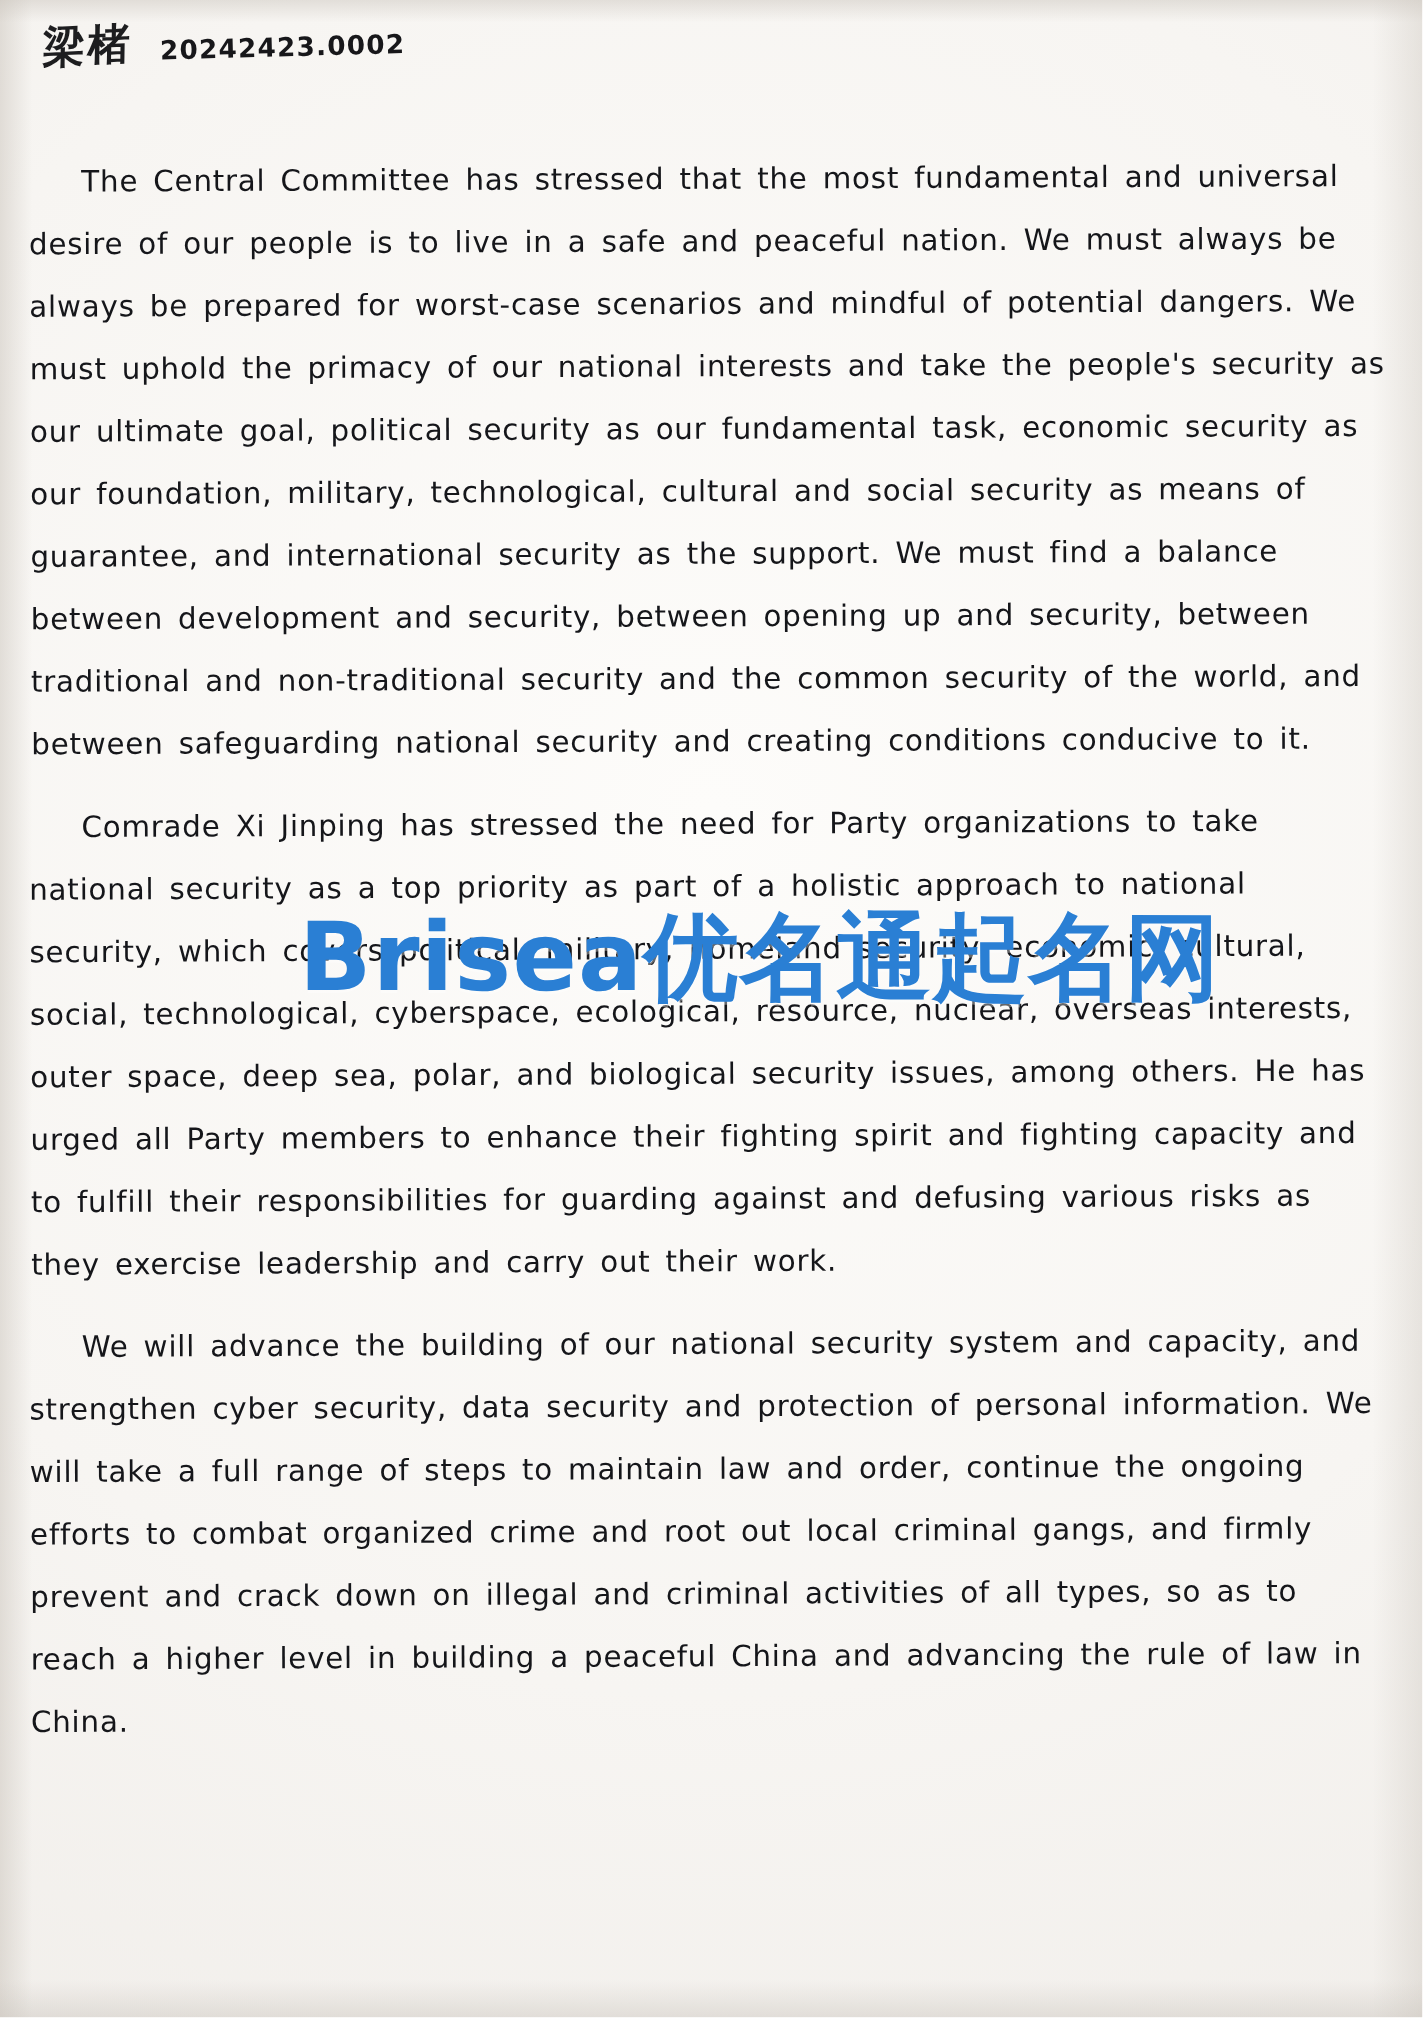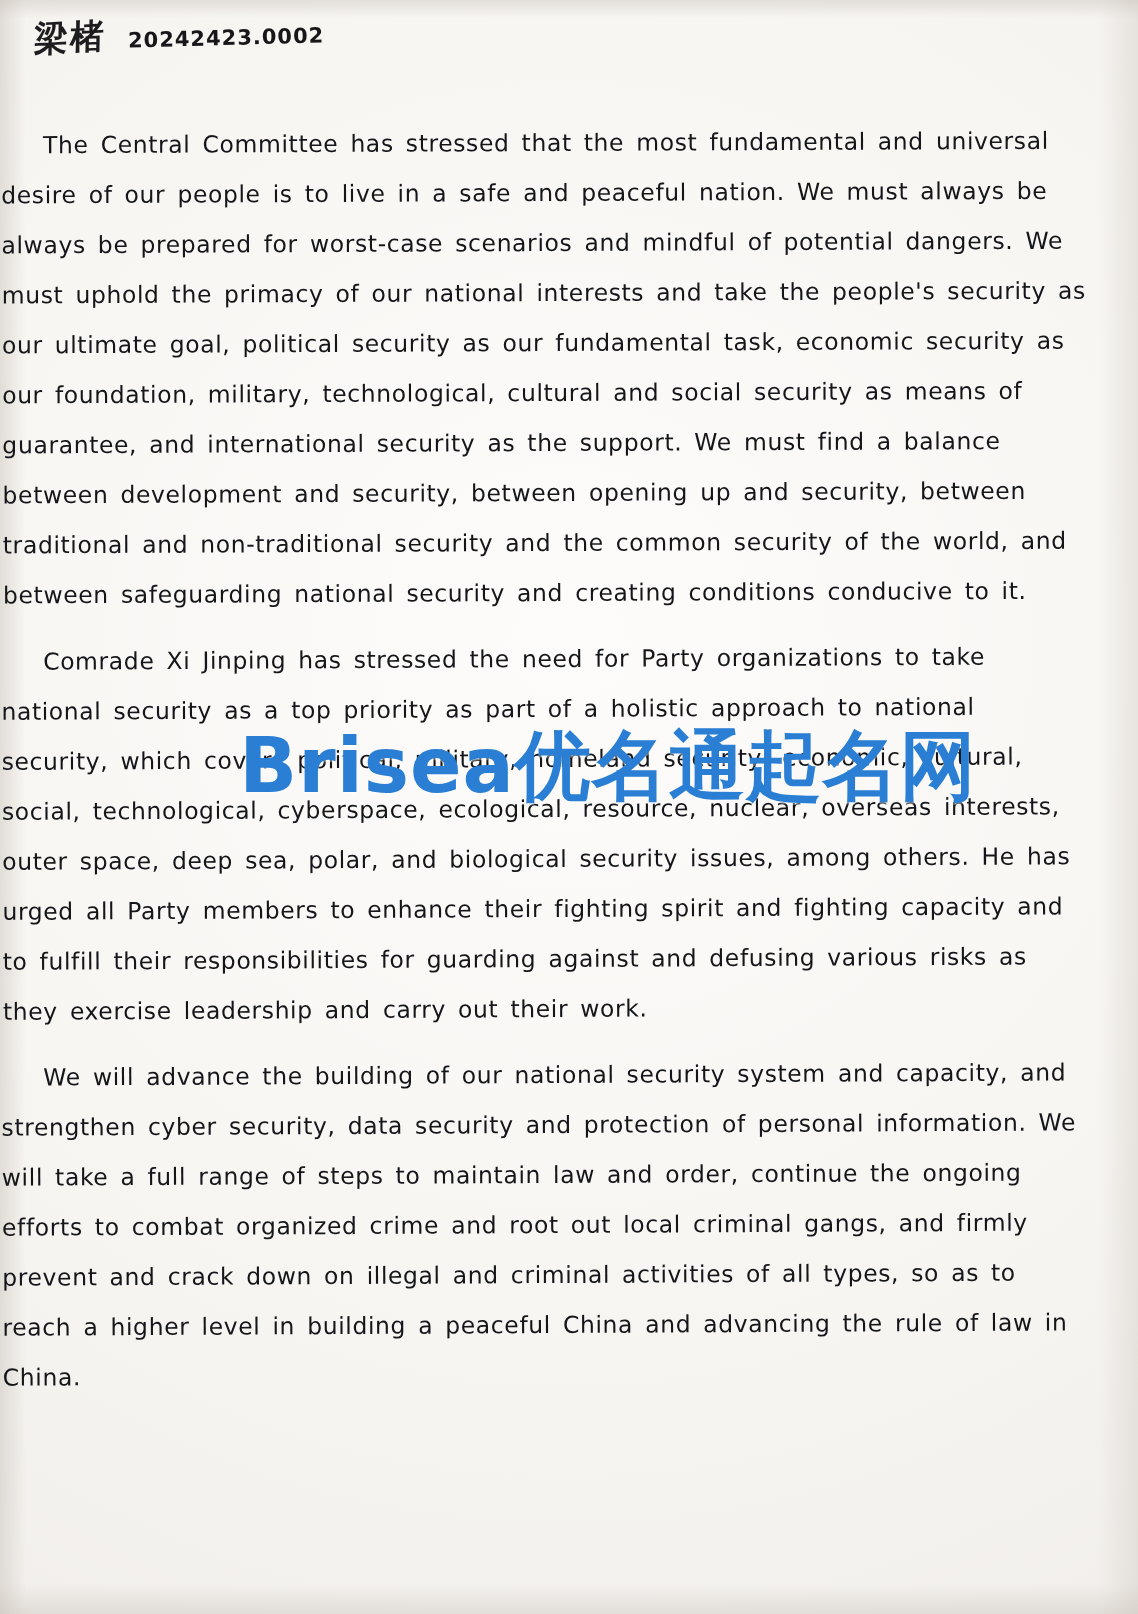--- a/index.html
+++ b/index.html
@@ -66,21 +66,21 @@
     font-weight: 700;
     color: #17171a;
     letter-spacing: 1px;
     transform: rotate(-1.5deg);
     padding-bottom: 4px;
   }
 
   
   #body-text {
     position: absolute;
-    left: 2px;
+    left: 24px;
     top: 118px;
     width: 1090px;
   }
   .para {
     margin: 0 0 16px 0;
     font-family: "DejaVu Sans", sans-serif;
     font-size: 23.5px;
     line-height: 50px;
     color: #15161a;
     letter-spacing: 0.6px;

